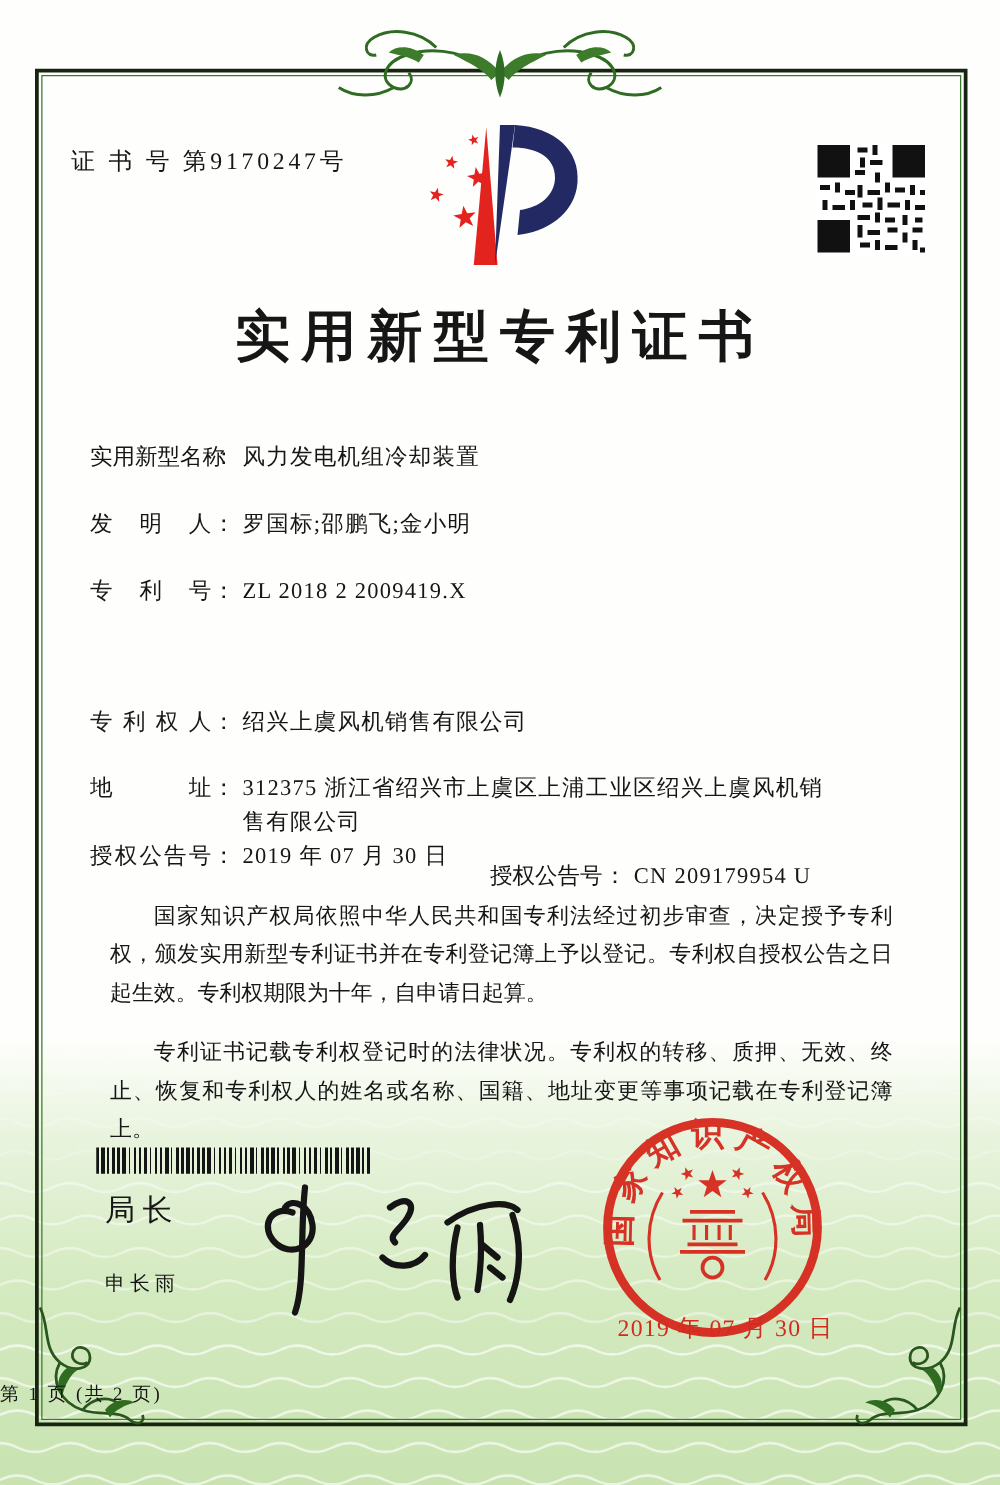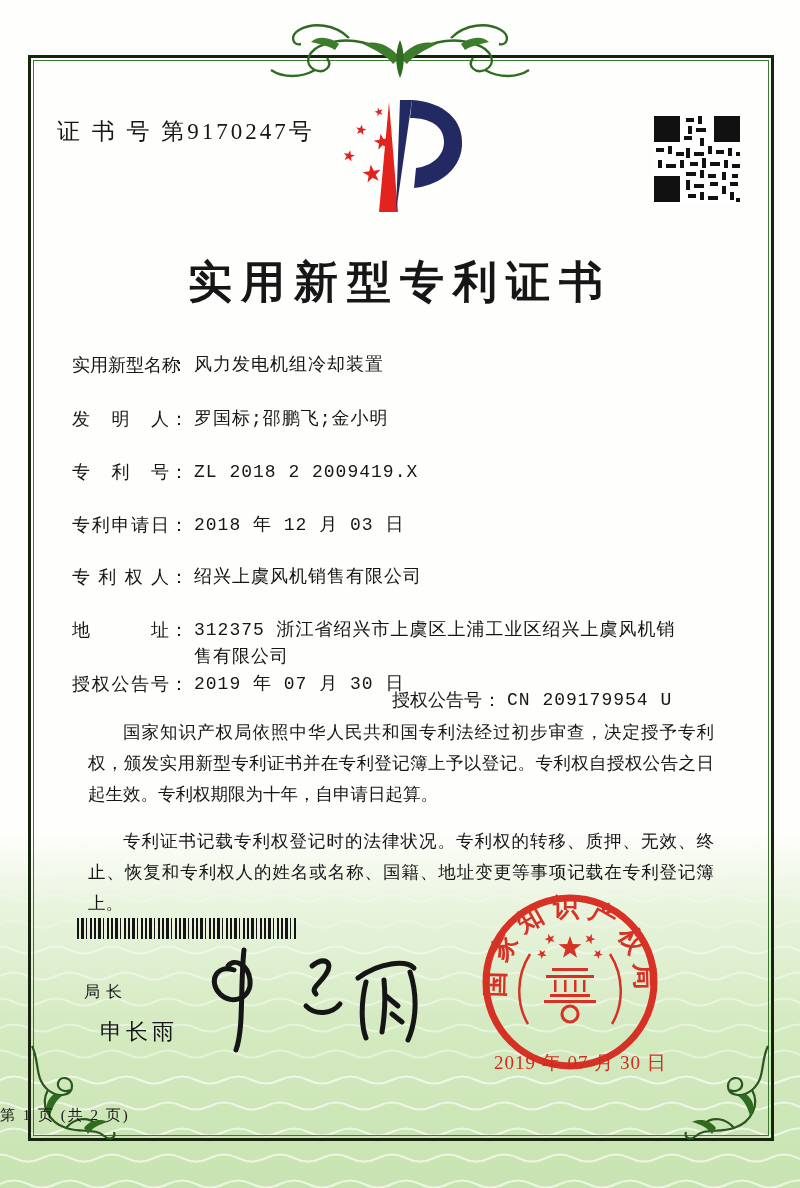--- a/index.html
+++ b/index.html
@@ -14,47 +14,47 @@
 
   
   .frame-outer{position:absolute;left:28px;top:55px;width:740px;height:1080px;
     border:3px solid #17240f;z-index:1;pointer-events:none;}
   .frame-inner{position:absolute;left:2px;top:2px;right:2px;bottom:2px;border:1px solid #3a7a2c;}
 
   .ornament-top{position:absolute;left:255px;top:14px;z-index:1;}
   .corner-br{position:absolute;left:676px;top:1044px;z-index:2;}
   .corner-bl{position:absolute;left:24px;top:1044px;z-index:2;}
 
-  .cert-no{position:absolute;left:57px;top:116px;font-size:23px;letter-spacing:3px;z-index:2;}
+  .cert-no{position:absolute;left:57px;top:116px;font-size:19px;letter-spacing:3px;z-index:2;}
   .logo{position:absolute;left:332px;top:94px;z-index:2;}
   .qr{position:absolute;left:652px;top:114px;z-index:2;}
 
-  .title{position:absolute;left:0;right:0;top:240px;margin:13px;text-align:center;
+  .title{position:absolute;left:0;right:0;top:240px;margin:0;text-align:center;
     font-size:44px;font-weight:bold;letter-spacing:9px;z-index:2;}
 
   .frow{position:absolute;left:72px;font-size:18px;line-height:27px;z-index:2;white-space:nowrap;}
   .flabel{display:inline-block;width:97px;text-align:justify;text-align-last:justify;vertical-align:top;}
   .fcolon{display:inline-block;margin:0 6px 0 1px;vertical-align:top;}
-  .fvalue{display:inline-block;vertical-align:top;letter-spacing:1px;font-family:Liberation Mono, monospace;}
+  .fvalue{display:inline-block;vertical-align:top;letter-spacing:1px;}
   .r1{top:352px}.r2{top:406px}.r3{top:459px}.r4{top:512px}.r5{top:564px}
   .r6{top:617px}.r6 .fvalue{white-space:normal;width:482px;}
   .r7{top:671px}
   .grant2{position:absolute;left:320px;top:16px;white-space:nowrap;}
 
   .paras{position:absolute;left:72px;top:701px;width:658px;font-size:17.5px;
     line-height:31px;text-align:justify;z-index:2;}
   .paras p{margin:16px;text-indent:2em;}
 
   .barcode{position:absolute;left:77px;top:918px;width:219px;height:21px;z-index:2;
     background:repeating-linear-gradient(90deg,#141414 0 2px,rgba(0,0,0,0) 2px 4px,
       #141414 4px 7px,rgba(0,0,0,0) 7px 9px,#141414 9px 10px,rgba(0,0,0,0) 10px 13px,
       #141414 13px 15px,rgba(0,0,0,0) 15px 17px);}
 
-  .officer-title{position:absolute;left:84px;top:982px;font-size:16px;letter-spacing:6px;z-index:2;}
-  .officer-name{position:absolute;left:84px;top:1017px;font-size:22px;letter-spacing:4px;z-index:2;margin-left:16px;}
+  .officer-title{position:absolute;left:84px;top:952px;font-size:24px;letter-spacing:6px;z-index:2;}
+  .officer-name{position:absolute;left:84px;top:1017px;font-size:16px;letter-spacing:4px;z-index:2;}
   .signature{position:absolute;left:200px;top:944px;z-index:2;}
 
   .seal{position:absolute;left:480px;top:892px;z-index:5;opacity:.95;}
   .seal-date{position:absolute;left:494px;top:1050px;font-size:19px;color:#d42b1e;
     letter-spacing:1px;z-index:6;}
 
   .footer{position:absolute;left:0;right:0;top:1106px;text-align:left;font-size:15px;
     letter-spacing:2px;z-index:2;}
 </style>
 </head>
@@ -192,23 +192,20 @@
 
   <div class="frow r1">
     <span class="flabel">实用新型名称</span><span class="fcolon">：</span><span class="fvalue">风力发电机组冷却装置</span>
   </div>
   <div class="frow r2">
     <span class="flabel">发明人</span><span class="fcolon">：</span><span class="fvalue">罗国标;邵鹏飞;金小明</span>
   </div>
   <div class="frow r3">
     <span class="flabel">专利号</span><span class="fcolon">：</span><span class="fvalue">ZL 2018 2 2009419.X</span>
   </div>
-  <div class="frow r4">
-    <span class="flabel">专利申请日</span><span class="fcolon">：</span><span class="fvalue">2018 年 12 月 03 日</span>
-  </div>
   <div class="frow r5">
     <span class="flabel">专利权人</span><span class="fcolon">：</span><span class="fvalue">绍兴上虞风机销售有限公司</span>
   </div>
   <div class="frow r6">
     <span class="flabel">地址</span><span class="fcolon">：</span><span class="fvalue">312375 浙江省绍兴市上虞区上浦工业区绍兴上虞风机销售有限公司</span>
   </div>
   <div class="frow r7">
     <span class="flabel">授权公告号</span><span class="fcolon">：</span><span class="fvalue">2019 年 07 月 30 日</span>
     <span class="grant2">
       <span>授权公告号</span><span class="fcolon">：</span><span class="fvalue">CN 209179954 U</span>

